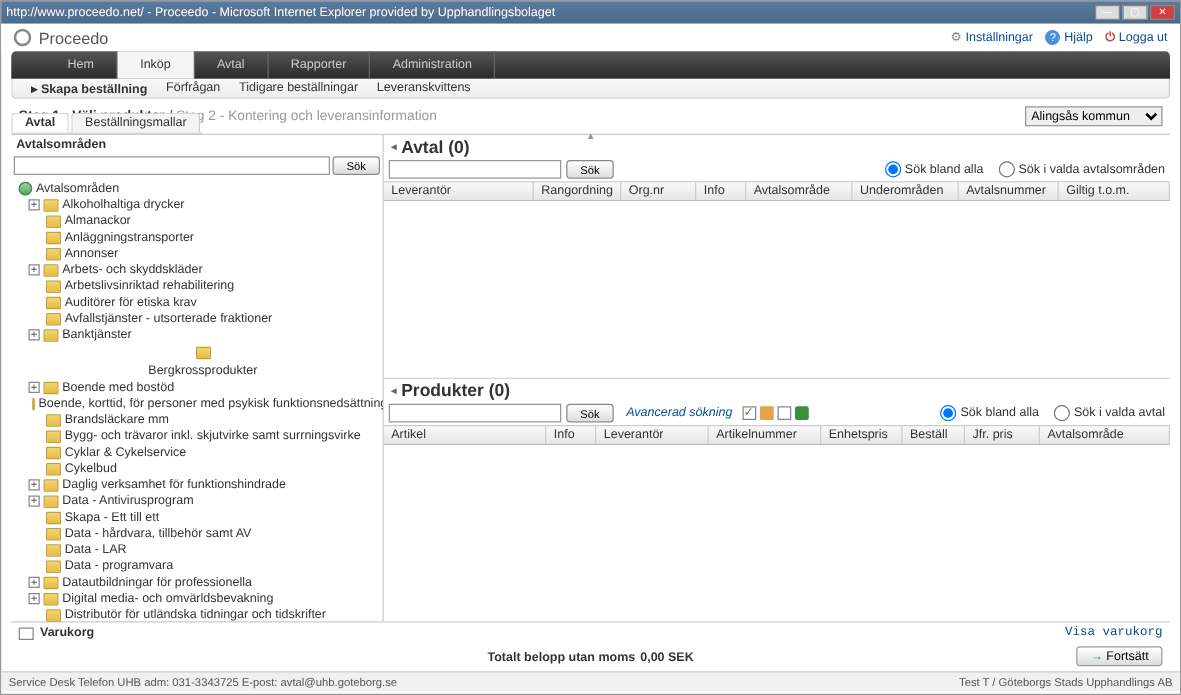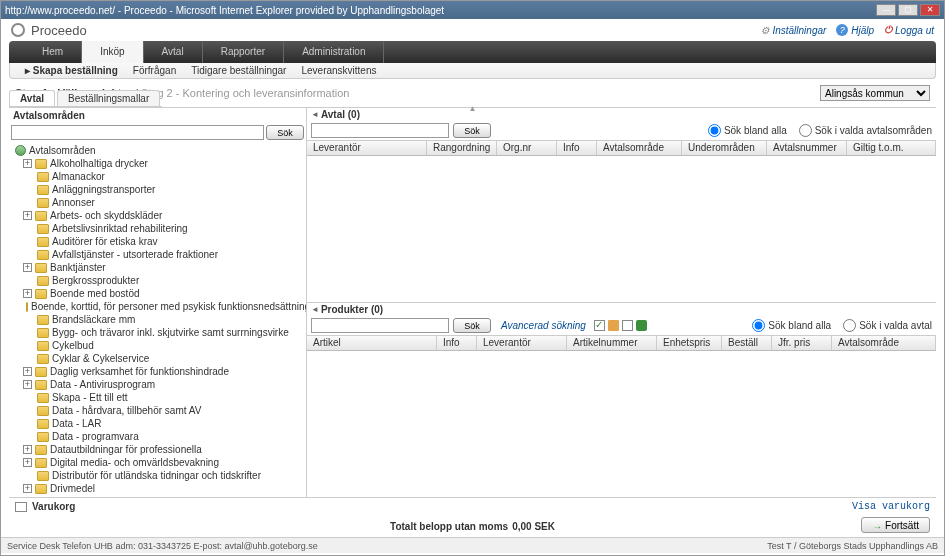--- a/index.html
+++ b/index.html
@@ -8,25 +8,25 @@
 .titlebar { height: 18px; background: linear-gradient(#5b7b9e, #4a6a8c); color: #fff; display: flex; align-items: center; padding: 0 4px; font-size: 10px; }
 .titlebar .url { flex: 1; }
 .titlebar .win-btns { display: flex; gap: 2px; }
 .win-btn { width: 20px; height: 12px; background: #ddd; border: 1px solid #888; font-size: 8px; text-align: center; line-height: 10px; cursor: pointer; }
 .win-btn.close { background: #d04040; color:#fff; }
 .header { height: 22px; background: #fff; display: flex; align-items: center; padding: 0 10px; justify-content: space-between; }
 .logo-wrap { display:flex; align-items:center; gap:6px; }
 .logo-ring { width:14px; height:14px; border:2px solid #888; border-radius:50%; }
 .logo { font-size: 13px; color: #555; font-weight: 500; }
 .header-right { display: flex; gap: 10px; font-size: 10px; }
-.header-link { color: #054d92; cursor: pointer; display:flex; align-items:center; gap:3px;font-style:italic; }
+.header-link { color: #054d92; cursor: pointer; display:flex; align-items:center; gap:3px; }
 .icon-gear::before{content:"⚙";color:#888;}
 .icon-help::before{content:"?";display:inline-block;width:12px;height:12px;background:#4a90d9;color:#fff;border-radius:50%;text-align:center;line-height:12px;font-size:9px;}
 .icon-logout::before{content:"⏻";color:#d04040;font-weight:bold;}
-.navbar { height: 22px; background: linear-gradient(#555, #2a2a2a); display: flex; align-items: flex-end; padding-left: 15px; border-radius: 4px 4px 0 0; margin: 0 8px; }
+.navbar { height: 22px; background: linear-gradient(#555, #2a2a2a); display: flex; align-items: flex-end; padding-left: 27px; border-radius: 4px 4px 0 0; margin: 0 8px; }
 .nav-item { padding: 0 18px; color: #ccc; line-height: 22px; cursor: pointer; border-right: 1px solid #666; font-size:10px; }
 .nav-item.active { background: #f5f5f5; color: #333; }
 .subbar { height: 16px; background: linear-gradient(#f8f8f8, #eee); display: flex; align-items: center; padding: 0 15px; gap: 15px; font-size: 10px; margin: 0 8px; border:1px solid #ccc; border-top:none; border-radius: 0 0 4px 4px; }
 .subbar b::before{content:"▸ ";}
 .breadcrumb { padding: 6px 14px; font-size: 11px; display:flex; justify-content:space-between; align-items:center; }
 .breadcrumb b { color: #333; }
 .breadcrumb .step2 { color: #999; }
 .kommun-select { width:110px; font-size:10px; height:16px; border:1px solid #999; }
 .main { display: flex; height: 390px; border-top: 1px solid #ccc; margin: 0 8px; position:relative; }
 .left-pane { width: 298px; border-right: 1px solid #ccc; display: flex; flex-direction: column; position:relative; }
@@ -40,21 +40,21 @@
 .tree { flex: 1; overflow-y: auto; padding: 2px 4px; font-size: 10px; line-height: 13px; }
 .tree-item { display: flex; align-items: center; gap: 3px; cursor: pointer; white-space: nowrap; padding:0 0 0 2px; }
 .tree-item .exp { width: 9px; height: 9px; border: 1px solid #888; text-align: center; line-height: 7px; font-size: 9px; color: #555; background:#fff; }
 .tree-item .noexp { width: 11px; }
 .tree-item .folder { width: 12px; height: 10px; background: linear-gradient(#f3d472,#e6bd3e); border:1px solid #c6a030; border-radius:1px; }
 .tree-item .glob { width: 11px; height: 11px; border-radius:50%; background: linear-gradient(#9fd49f,#5fa45f); border:1px solid #3e7d3e; }
 .right-pane { flex: 1; display: flex; flex-direction: column; }
 .right-top { height: 195px; border-bottom:1px solid #ccc; display:flex; flex-direction:column; }
 .right-bottom { flex:1; display:flex; flex-direction:column; }
 .pane-top-row { display:flex; align-items:center; padding:2px 4px; gap:4px; }
-.pane-title-bar { display:flex; align-items:center; font-size:10px; font-weight:bold; padding:1px 4px; }
+.pane-title-bar { display:flex; align-items:center; font-size:14px; font-weight:bold; padding:1px 4px; }
 .pane-title-bar::before{content:"◄";font-size:8px;margin-right:2px;color:#666;}
 .radio-group { margin-left:auto; font-size:10px; display:flex; gap:12px; }
 .radio-group label { display:flex; align-items:center; gap:3px; }
 .grid-head { display:flex; background: linear-gradient(#fafafa,#e5e5e5); border-top:1px solid #ccc; border-bottom:1px solid #bbb; height:16px; font-size:10px; }
 .grid-head > div { padding: 1px 6px; border-right:1px solid #ccc; }
 .grid-body { flex:1; background:#fff; }
 .adv-search { color:#054d92; margin-left:6px; cursor:pointer;font-style:italic; }
 .mini-icons { display:flex; gap:3px; margin-left:4px; }
 .mini-ic{width:11px;height:11px;display:inline-block;}
 .mi-check{background:#fff;border:1px solid #888;position:relative;}
@@ -191,21 +191,21 @@
           <div class="tree-item" style="padding-left: 10px;">
             <span class="noexp"></span>
             <span class="folder"></span>
             <span>Avfallstjänster - utsorterade fraktioner</span>
           </div>
           <div class="tree-item" style="padding-left: 10px;">
             <span class="exp">+</span>
             <span class="folder"></span>
             <span>Banktjänster</span>
           </div>
-          <div class="tree-item" style="padding-left: 10px;">
+          <div class="tree-item" style="padding-left: 10px; flex-direction: column;">
             <span class="noexp"></span>
             <span class="folder"></span>
             <span>Bergkrossprodukter</span>
           </div>
           <div class="tree-item" style="padding-left: 10px;">
             <span class="exp">+</span>
             <span class="folder"></span>
             <span>Boende med bostöd</span>
           </div>
           <div class="tree-item" style="padding-left: 10px;">
@@ -219,26 +219,26 @@
             <span>Brandsläckare mm</span>
           </div>
           <div class="tree-item" style="padding-left: 10px;">
             <span class="noexp"></span>
             <span class="folder"></span>
             <span>Bygg- och trävaror inkl. skjutvirke samt surrningsvirke</span>
           </div>
           <div class="tree-item" style="padding-left: 10px;">
             <span class="noexp"></span>
             <span class="folder"></span>
+            <span>Cyklar &amp; Cykelservice</span>
+          </div>
+          <div class="tree-item" style="padding-left: 10px;">
+            <span class="noexp"></span>
+            <span class="folder"></span>
             <span>Cykelbud</span>
-          </div>
-          <div class="tree-item" style="padding-left: 10px;">
-            <span class="noexp"></span>
-            <span class="folder"></span>
-            <span>Cyklar &amp; Cykelservice</span>
           </div>
           <div class="tree-item" style="padding-left: 10px;">
             <span class="exp">+</span>
             <span class="folder"></span>
             <span>Daglig verksamhet för funktionshindrade</span>
           </div>
           <div class="tree-item" style="padding-left: 10px;">
             <span class="exp">+</span>
             <span class="folder"></span>
             <span>Data - Antivirusprogram</span>

